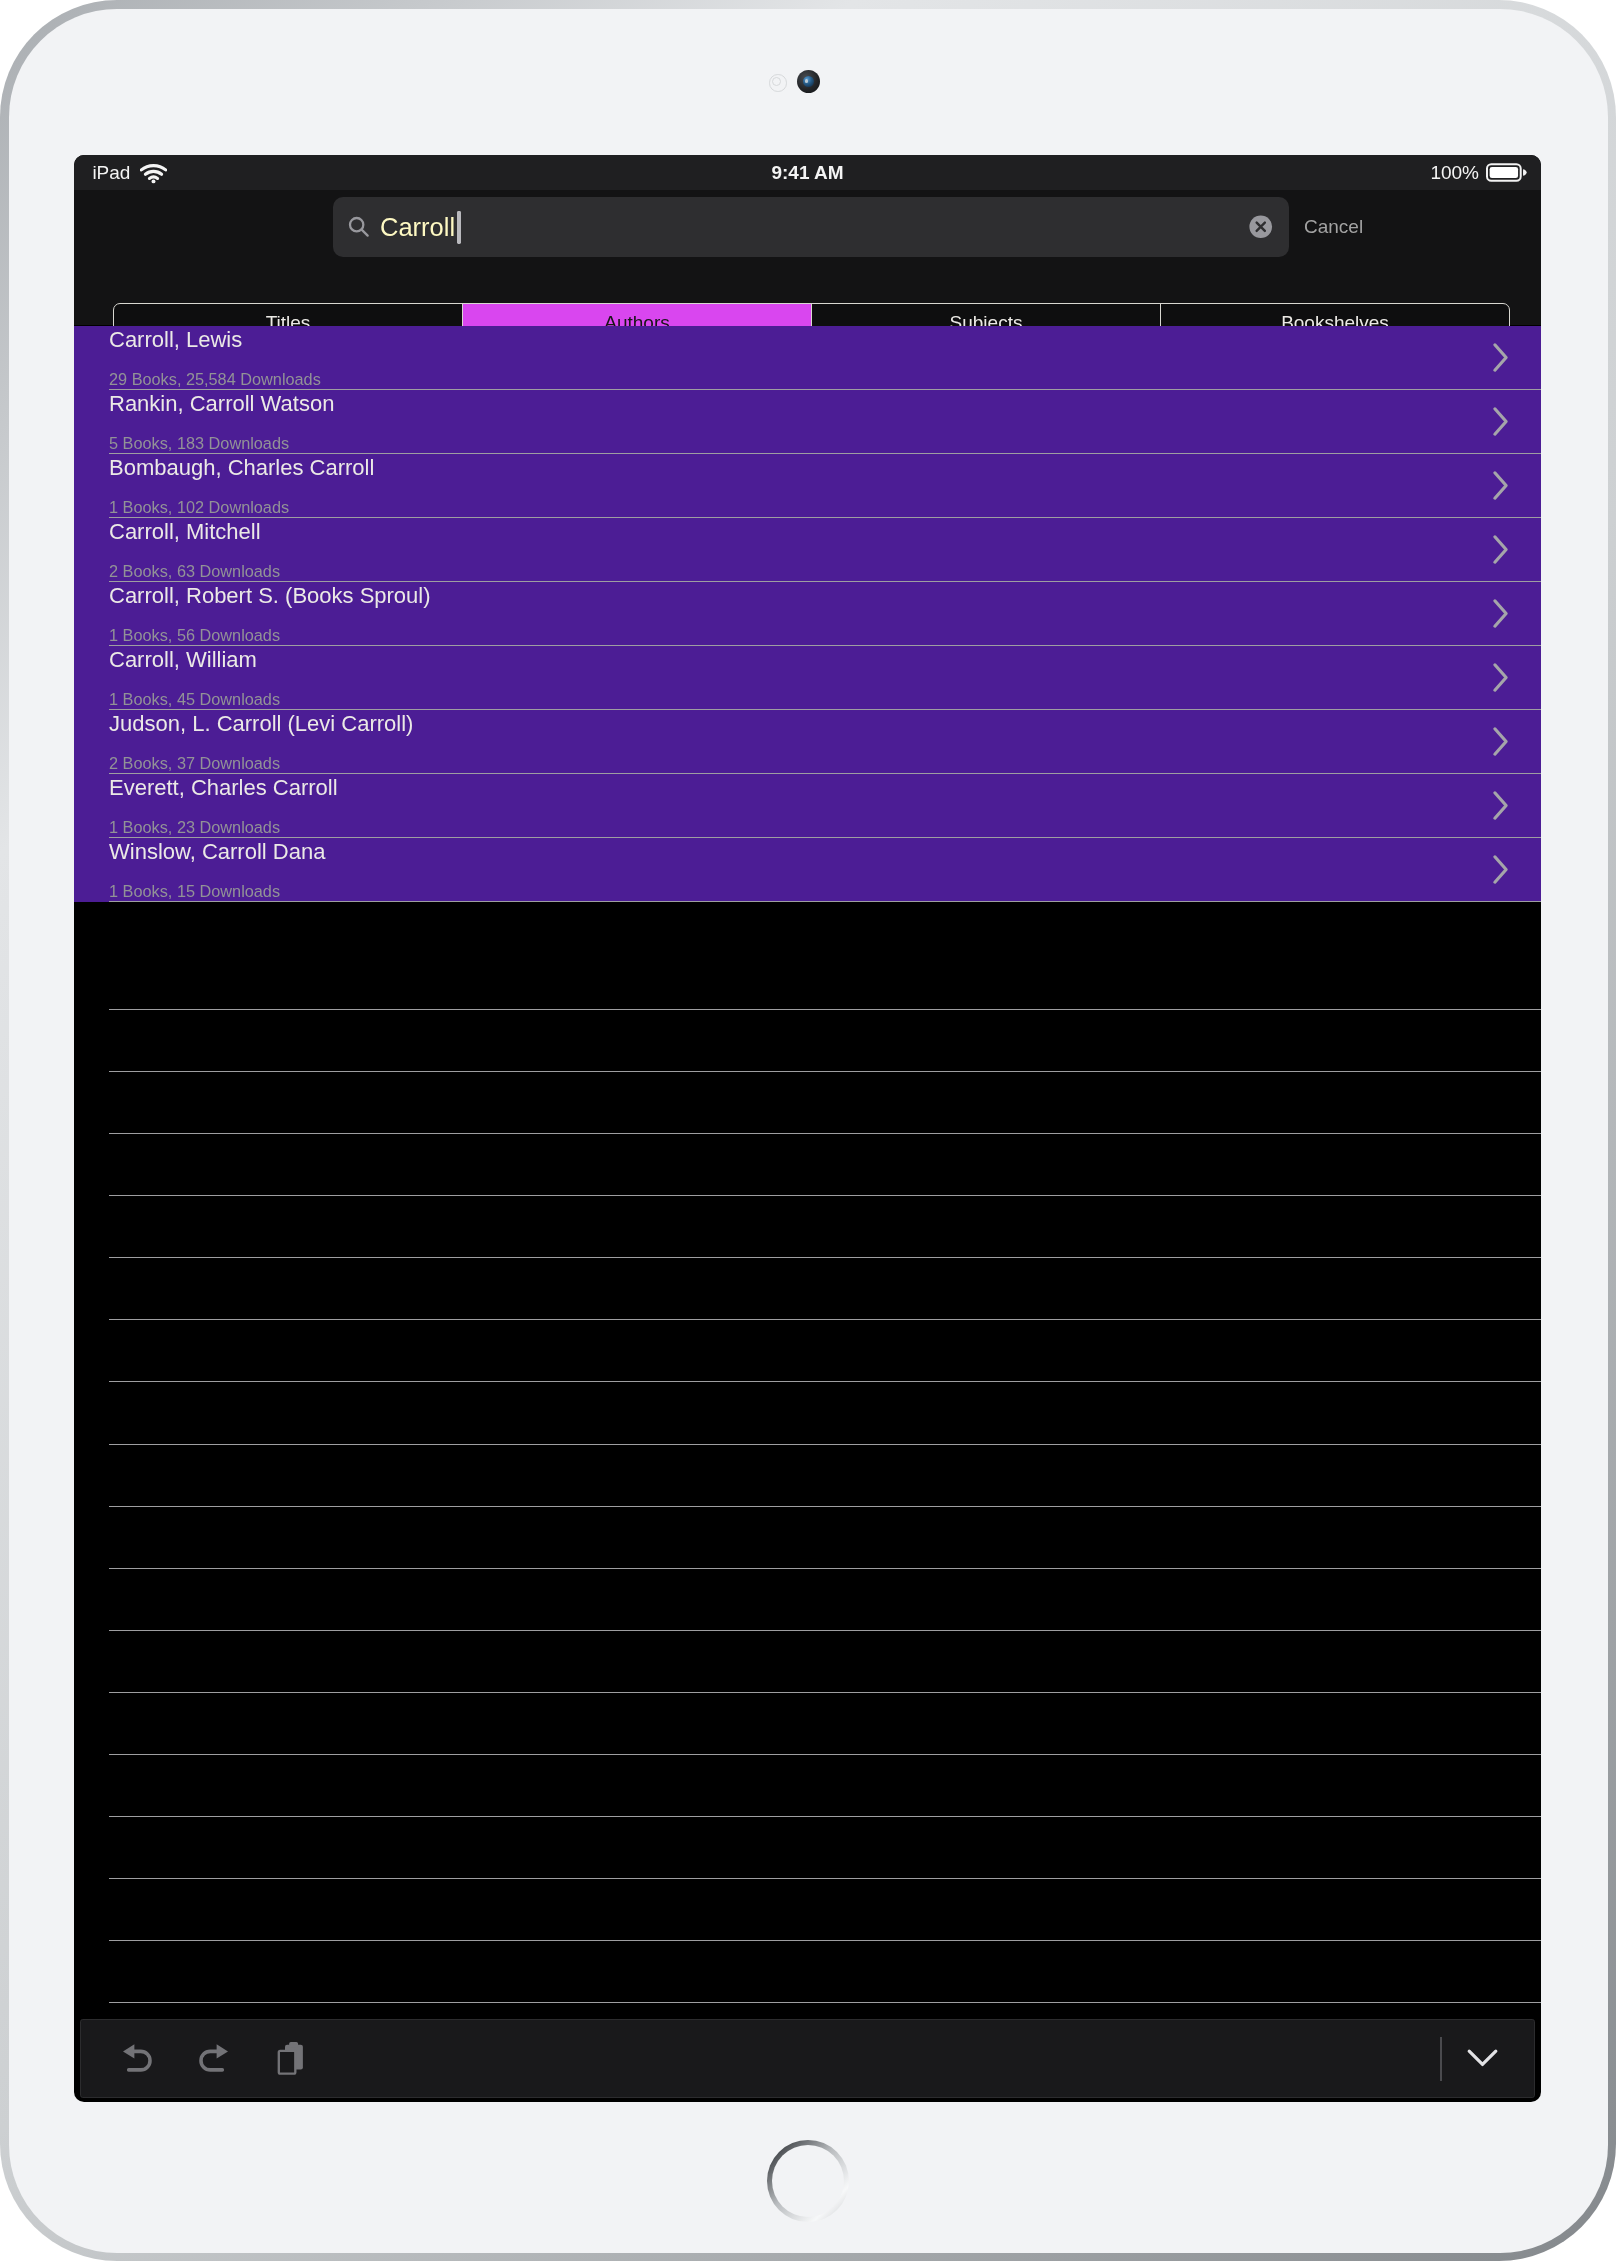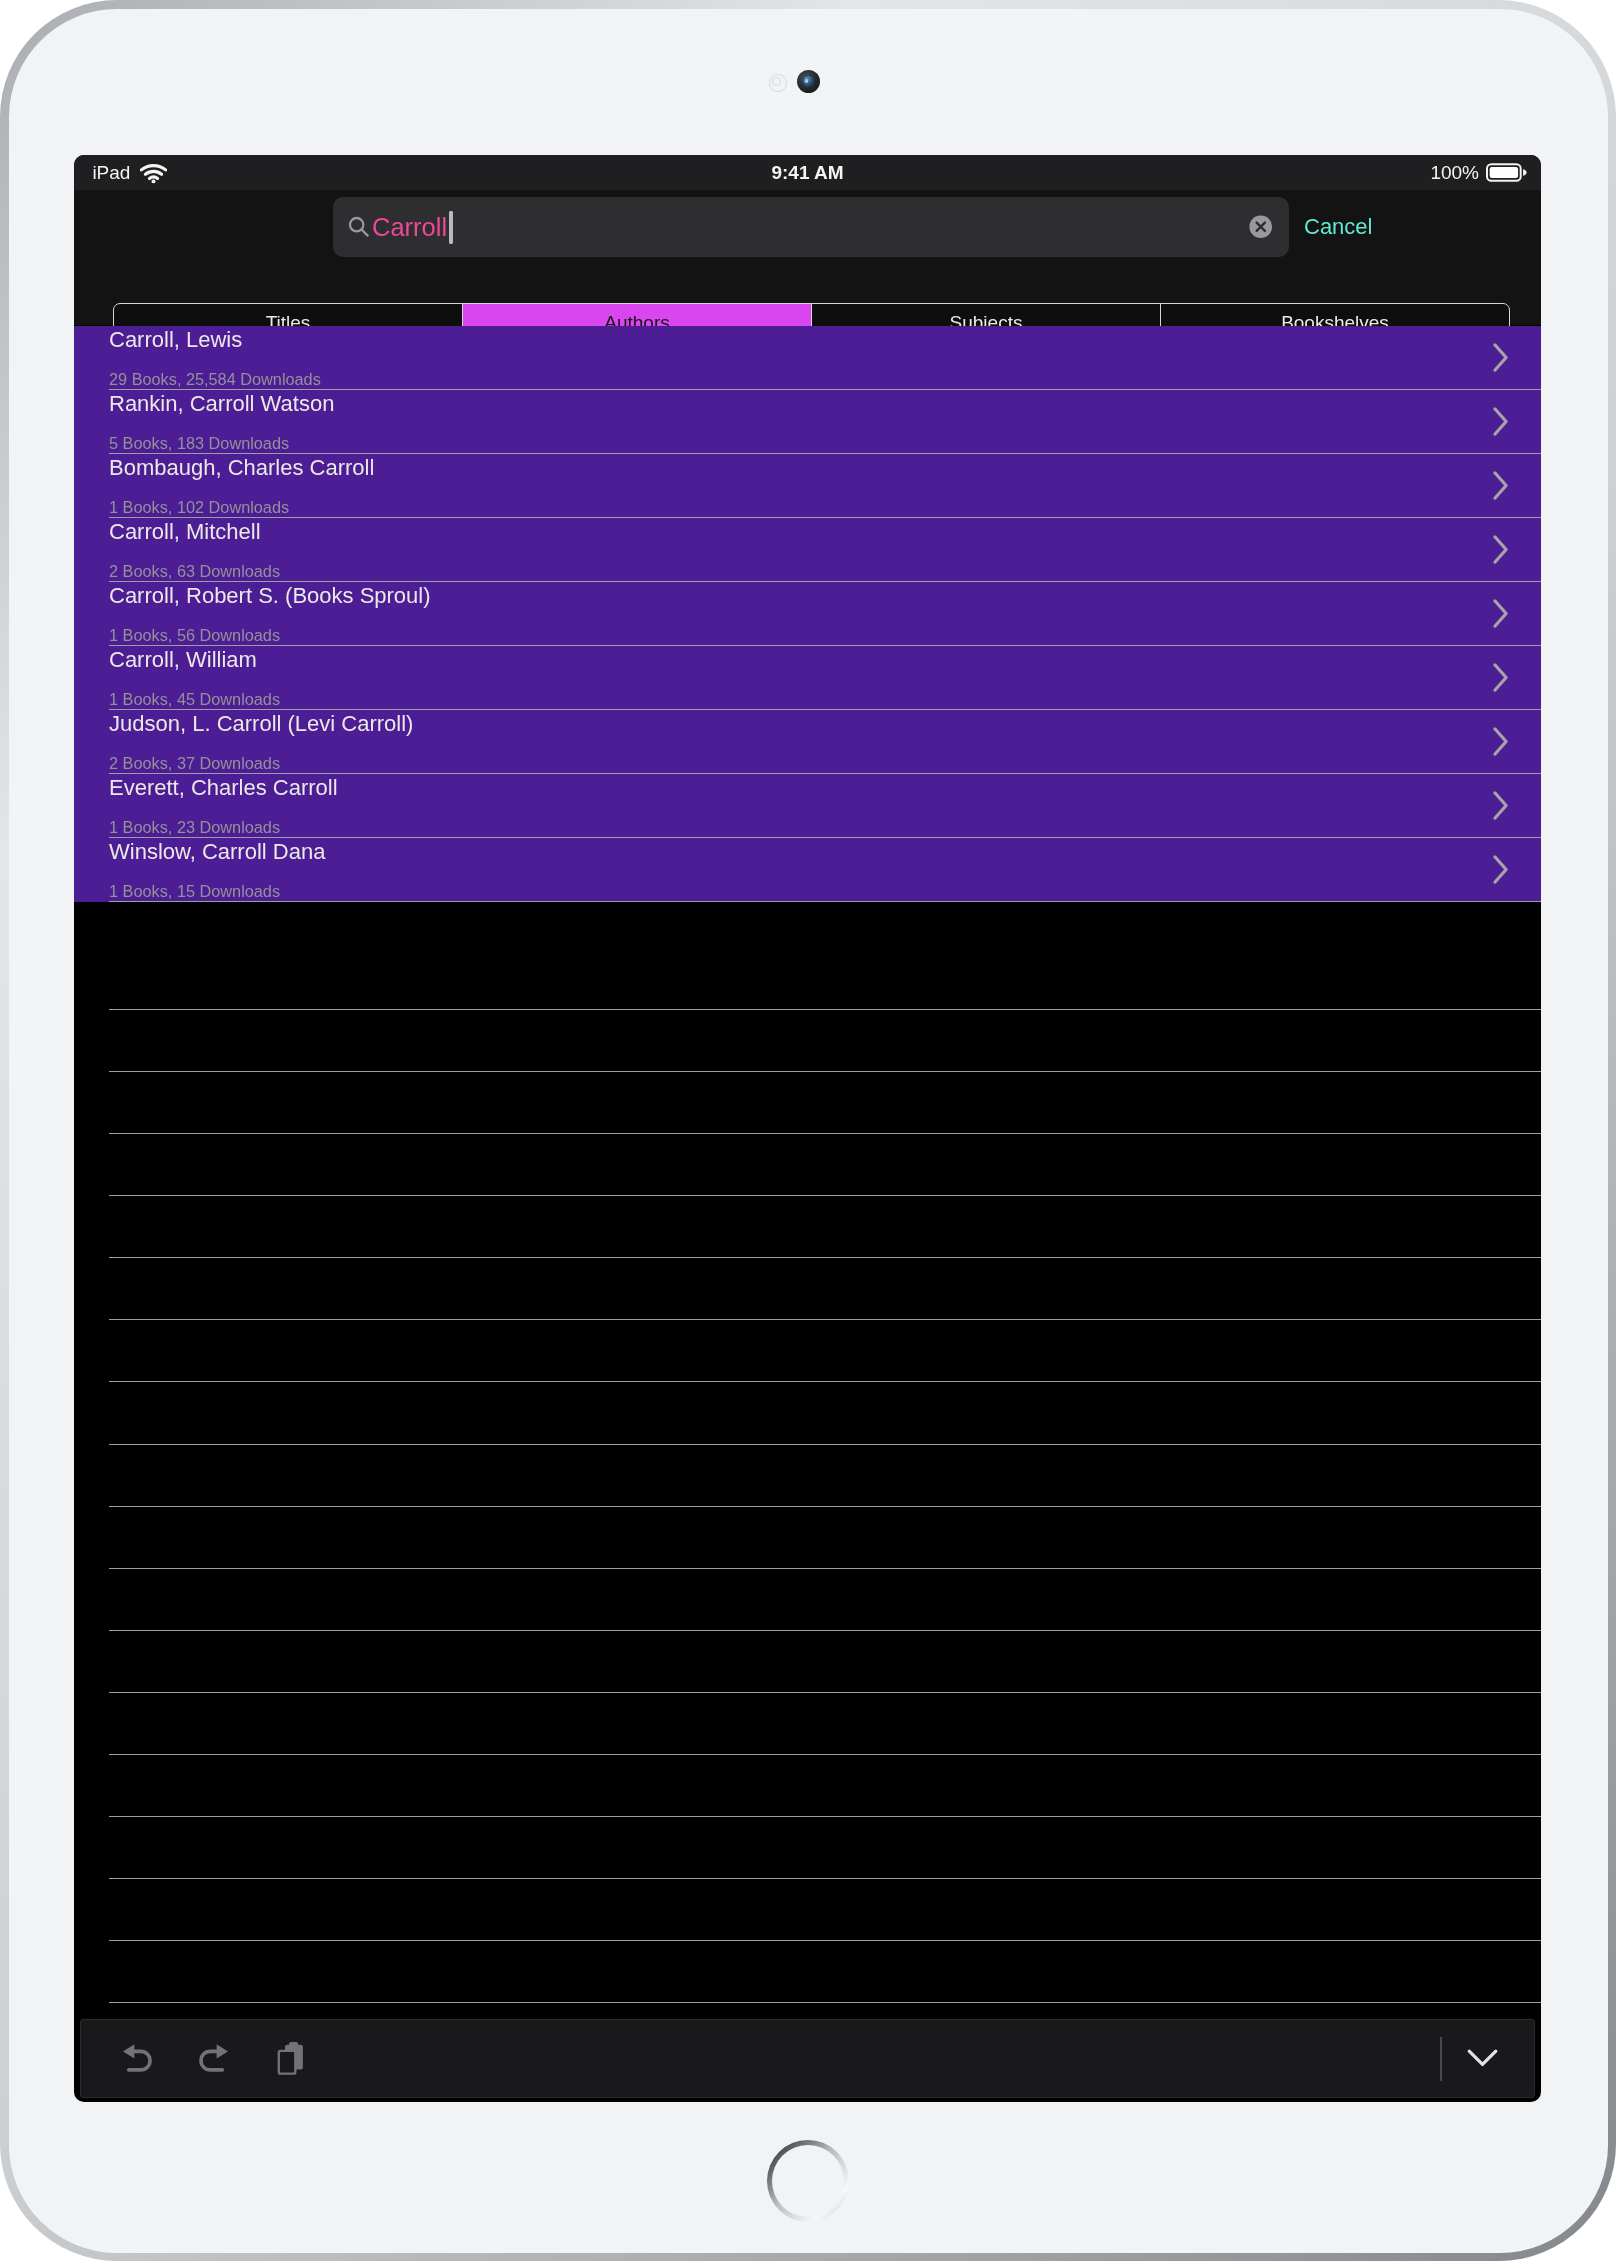--- a/index.html
+++ b/index.html
@@ -27,24 +27,24 @@
   
   .status-bar{position:absolute;left:0;top:0;right:0;height:35px;background:#1f1f21;display:flex;align-items:center;color:#f4f4f4;font-size:19px;}
   .sb-left{position:absolute;left:18.4px;display:flex;align-items:flex-end;gap:9.2px;}
   .sb-time{position:absolute;left:0;right:0;text-align:center;font-weight:600;}
   .sb-right{position:absolute;right:14px;display:flex;align-items:center;gap:7px;}
 
   
   .search-header{position:absolute;left:0;top:35px;right:0;height:135px;background:#131314;}
   .search-field{position:absolute;left:259px;top:7px;width:956px;height:60px;background:#2e2e30;border-radius:10px;
     display:flex;align-items:center;padding:0 14px;box-sizing:border-box;}
-  .search-text{color:#ec4899;font-size:25.5px;margin-left:1px;}
+  .search-text{color:#fef9c3;font-size:25.5px;margin-left:9px;}
   .caret{width:3.5px;height:33px;background:#b9b9bd;border-radius:1.4px;margin-left:2.1px;}
   .clear-btn{position:absolute;right:15.6px;top:17px;width:25.5px;height:25.5px;}
-  .cancel-label{position:absolute;left:1230px;top:7px;width:99px;height:60px;display:flex;align-items:center;color:#5eead4;font-size:22px;}
+  .cancel-label{position:absolute;left:1230px;top:7px;width:99px;height:60px;display:flex;align-items:center;color:#a3a3a3;font-size:19px;}
 
   
   .segmented{position:absolute;left:39px;top:113px;width:1397px;height:40px;border:1.4px solid #d8d7d1;border-radius:7px;
     display:flex;overflow:hidden;background:#0e0e0f;box-sizing:border-box;}
   .tab{flex:1;display:flex;align-items:center;justify-content:center;border-right:1.4px solid #d8d7d1;color:#eceae6;font-size:19px;}
   .tab:last-child{border-right:none;}
   .tab.selected{background:#d946ef;color:#161616;}
 
   
   .author-list{position:absolute;left:0;top:171px;right:0;}

